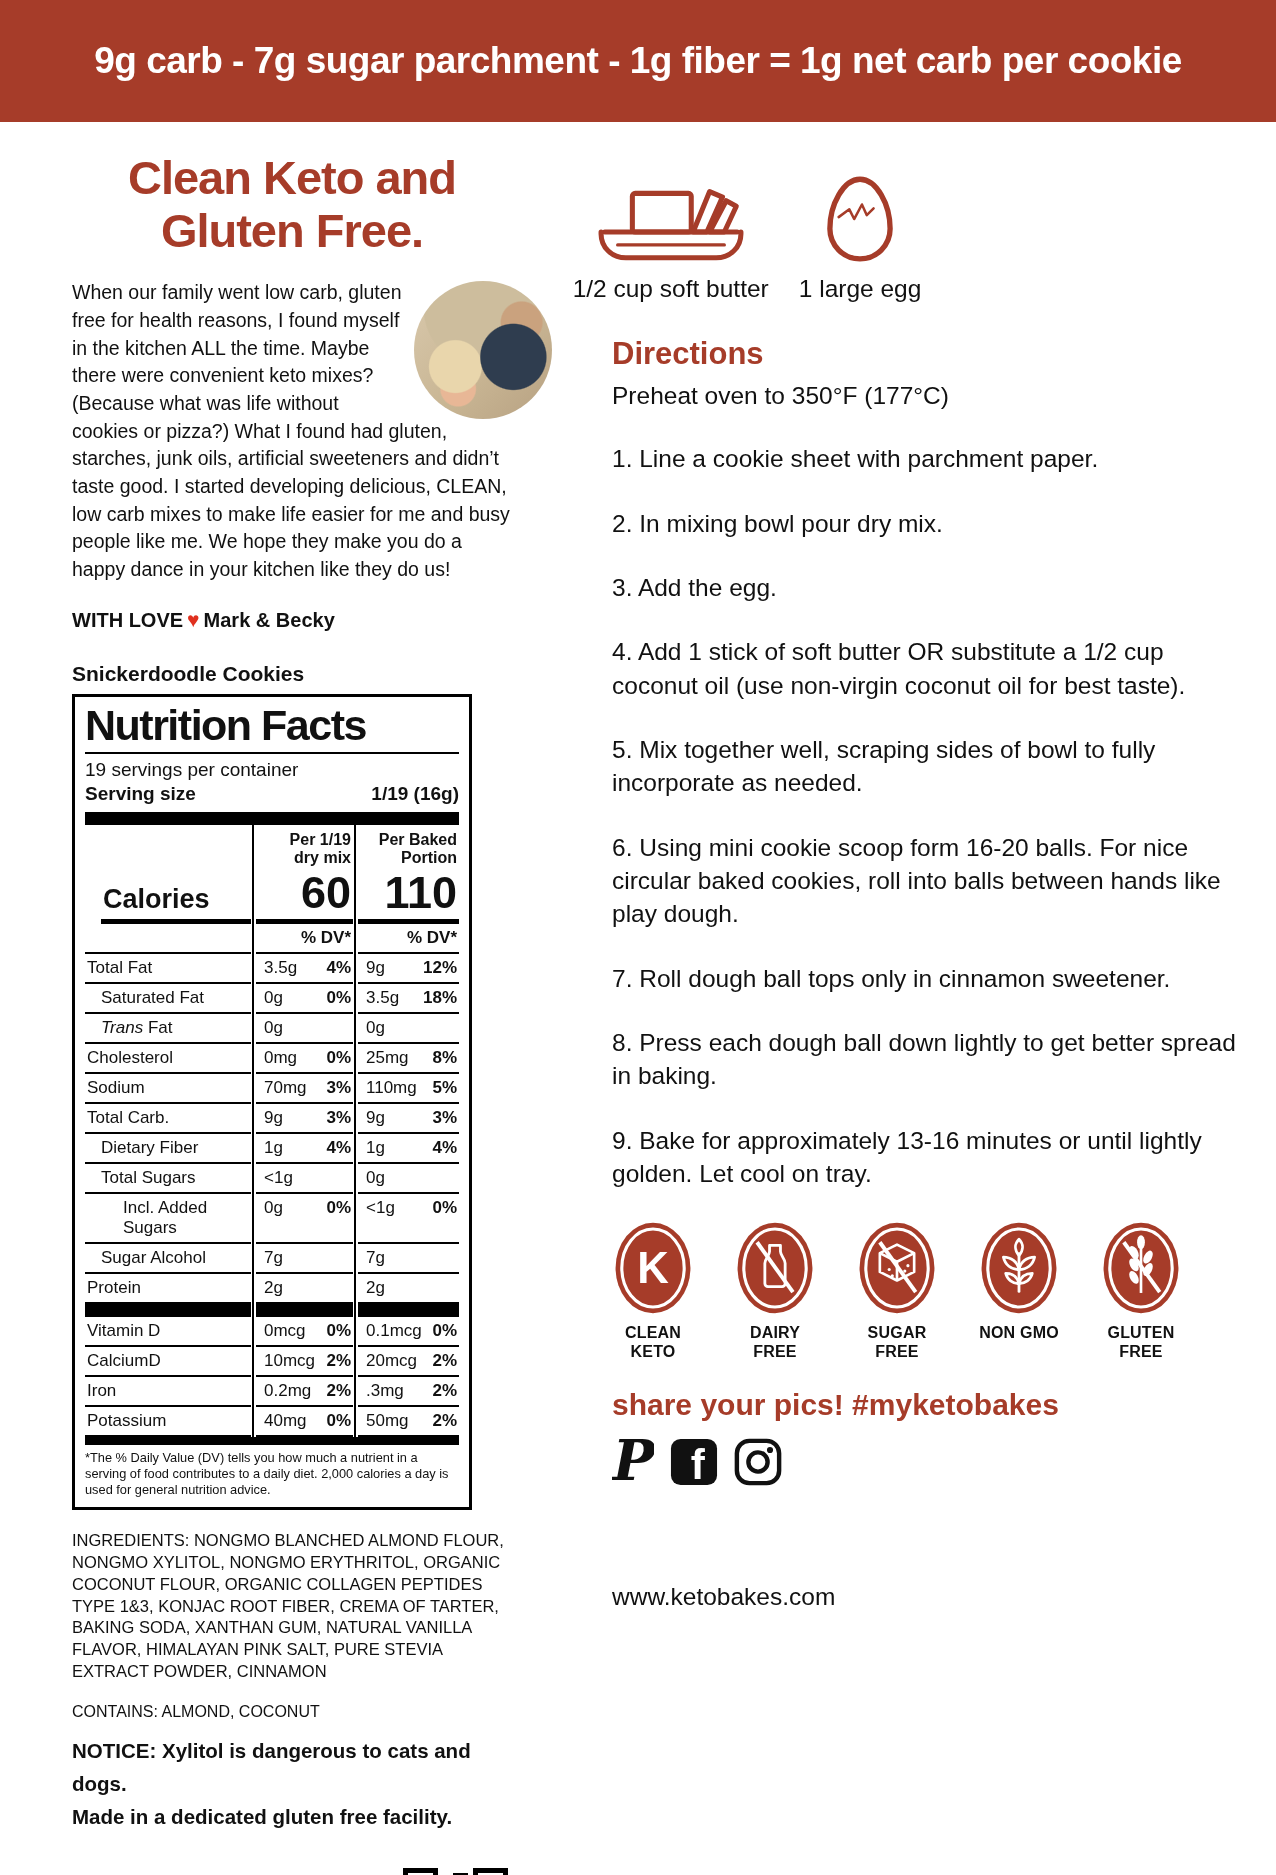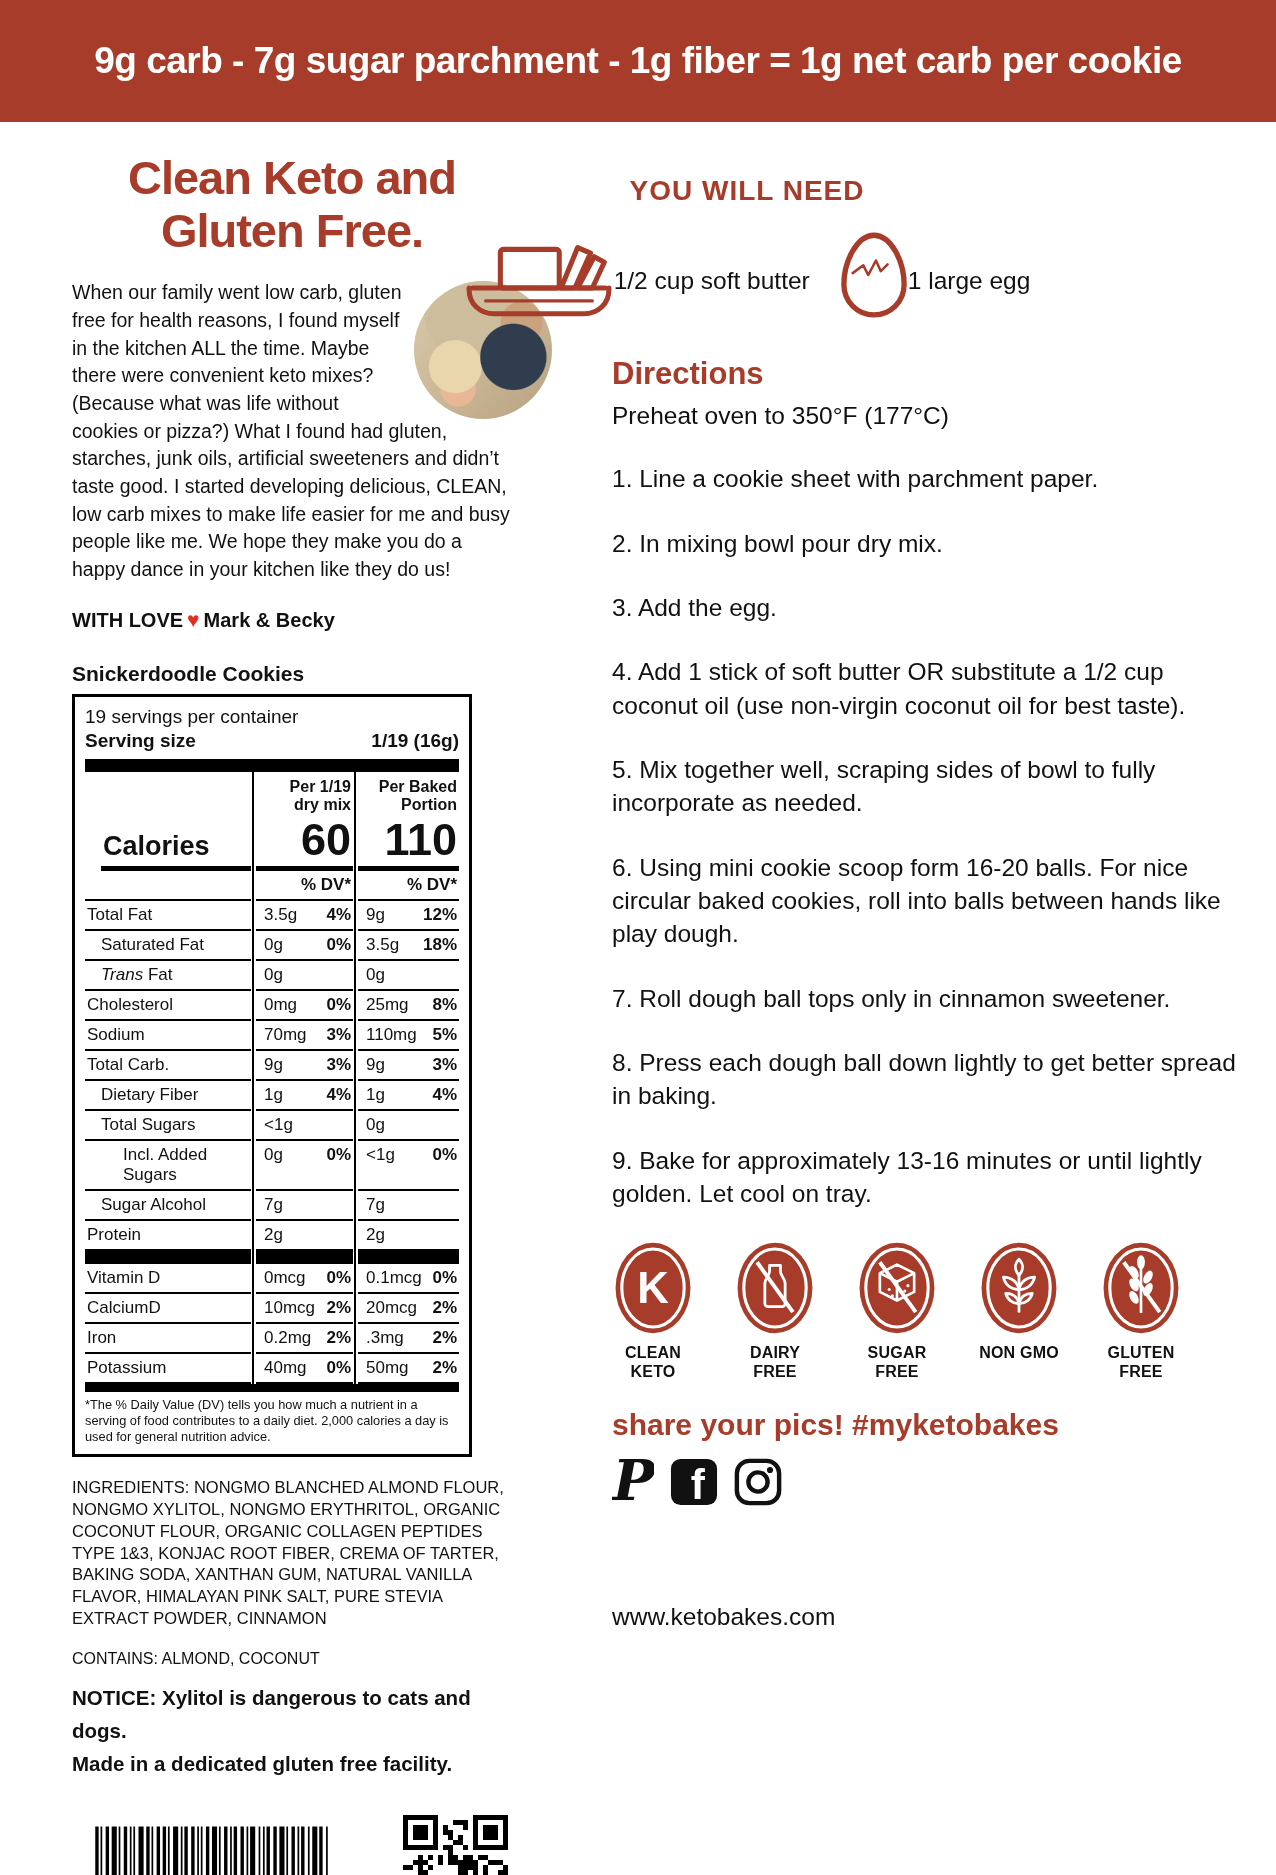--- a/index.html
+++ b/index.html
@@ -73,21 +73,21 @@
   .contains{ font-size:16px; margin-top:20px; }
   .notice{ font-size:20.5px; font-weight:bold; margin-top:14px; line-height:1.6; }
 
   .codes{ display:flex; gap:48px; margin-top:24px; align-items:flex-start; }
   .qr-wrap{ display:flex; flex-direction:column; align-items:center; margin-top:6px; }
 
   
   .ywn{ width:400px; margin:53px 0 0 35px; text-align:center; }
   .ywn-title{ color:var(--brand); font-weight:bold; font-size:28px; letter-spacing:1px; }
   .ywn-items{ display:flex; justify-content:center; align-items:flex-end; gap:30px; margin-top:24px; }
-  .ywn-item{ display:flex; flex-direction:row; align-items:center; }
+  .ywn-item{ display:flex; flex-direction:column; align-items:center; }
   .ywn-label{ font-size:24.5px; margin-top:8px; white-space:nowrap; }
 
   .directions{ margin:30px 0 0 100px; width:640px; font-size:24.5px; line-height:1.36; }
   .dir-title{ color:var(--brand); font-size:31px; font-weight:bold; margin-bottom:4px; }
   .preheat{ margin:0 0 30px; }
   .step{ margin:0 0 31px; }
   .note{ margin:14px 0 31px; }
 
   .badges{ display:flex; gap:40px; margin:6px 0 0 100px; }
   .badge{ display:flex; flex-direction:column; align-items:center; width:82px; }
@@ -115,20 +115,21 @@
       <span>When our family went low carb, gluten free for health reasons, I found myself in the kitchen ALL the time. Maybe there were convenient keto mixes? (Because what was life without cookies or pizza?) What I found had gluten, starches, junk oils, artificial sweeteners and didn’t taste good. I started developing delicious, CLEAN, low carb mixes to make life easier for me and busy people like me. We hope they make you do a happy dance in your kitchen like they do us!</span>
     </div>
 
     <div class="with-love">
       <span>WITH LOVE</span><span class="heart">♥</span><span>Mark &amp; Becky</span>
     </div>
 
     <div class="product-name">Snickerdoodle Cookies</div>
 
     <div class="nf">
+      <div class="nf-title">Nutrition Facts</div>
       <div class="nf-servings">19 servings per container</div>
       <div class="nf-serving-row">
         <span>Serving size</span>
         <span>1/19 (16g)</span>
       </div>
       <div class="nf-bigbar"></div>
 
       <div id="nf-grid">
         <div class="vline" style="left:167px;"></div>
         <div class="vline" style="left:269px;"></div>
@@ -526,21 +527,20 @@
             <rect x="14" y="84" width="15" height="15" fill="#000"></rect>
           </svg>
 
       </div>
     </div>
   </div>
 
   <div class="col-right">
 
     <div class="ywn">
-      <div class="ywn-title">YOU WILL NEED</div>
       <div class="ywn-items">
         <div class="ywn-item">
           <svg width="150" height="92" viewBox="0 0 160 100">
             <g stroke="#A63C29" stroke-width="5.5" fill="none" stroke-linejoin="round" stroke-linecap="round">
               <rect x="38" y="20" width="64" height="42" rx="3"></rect>
               <path d="M104 62 L122 18 L136 24 L119 62 Z"></path>
               <path d="M122 62 L140 28 L151 34 L138 62 Z"></path>
               <path d="M8 62 H152"></path>
               <path d="M4 62 v2 c0 15 12 26 27 26 h98 c15 0 27 -11 27 -26 v-2"></path>
               <path d="M22 76 h116" stroke-width="3.5"></path>

